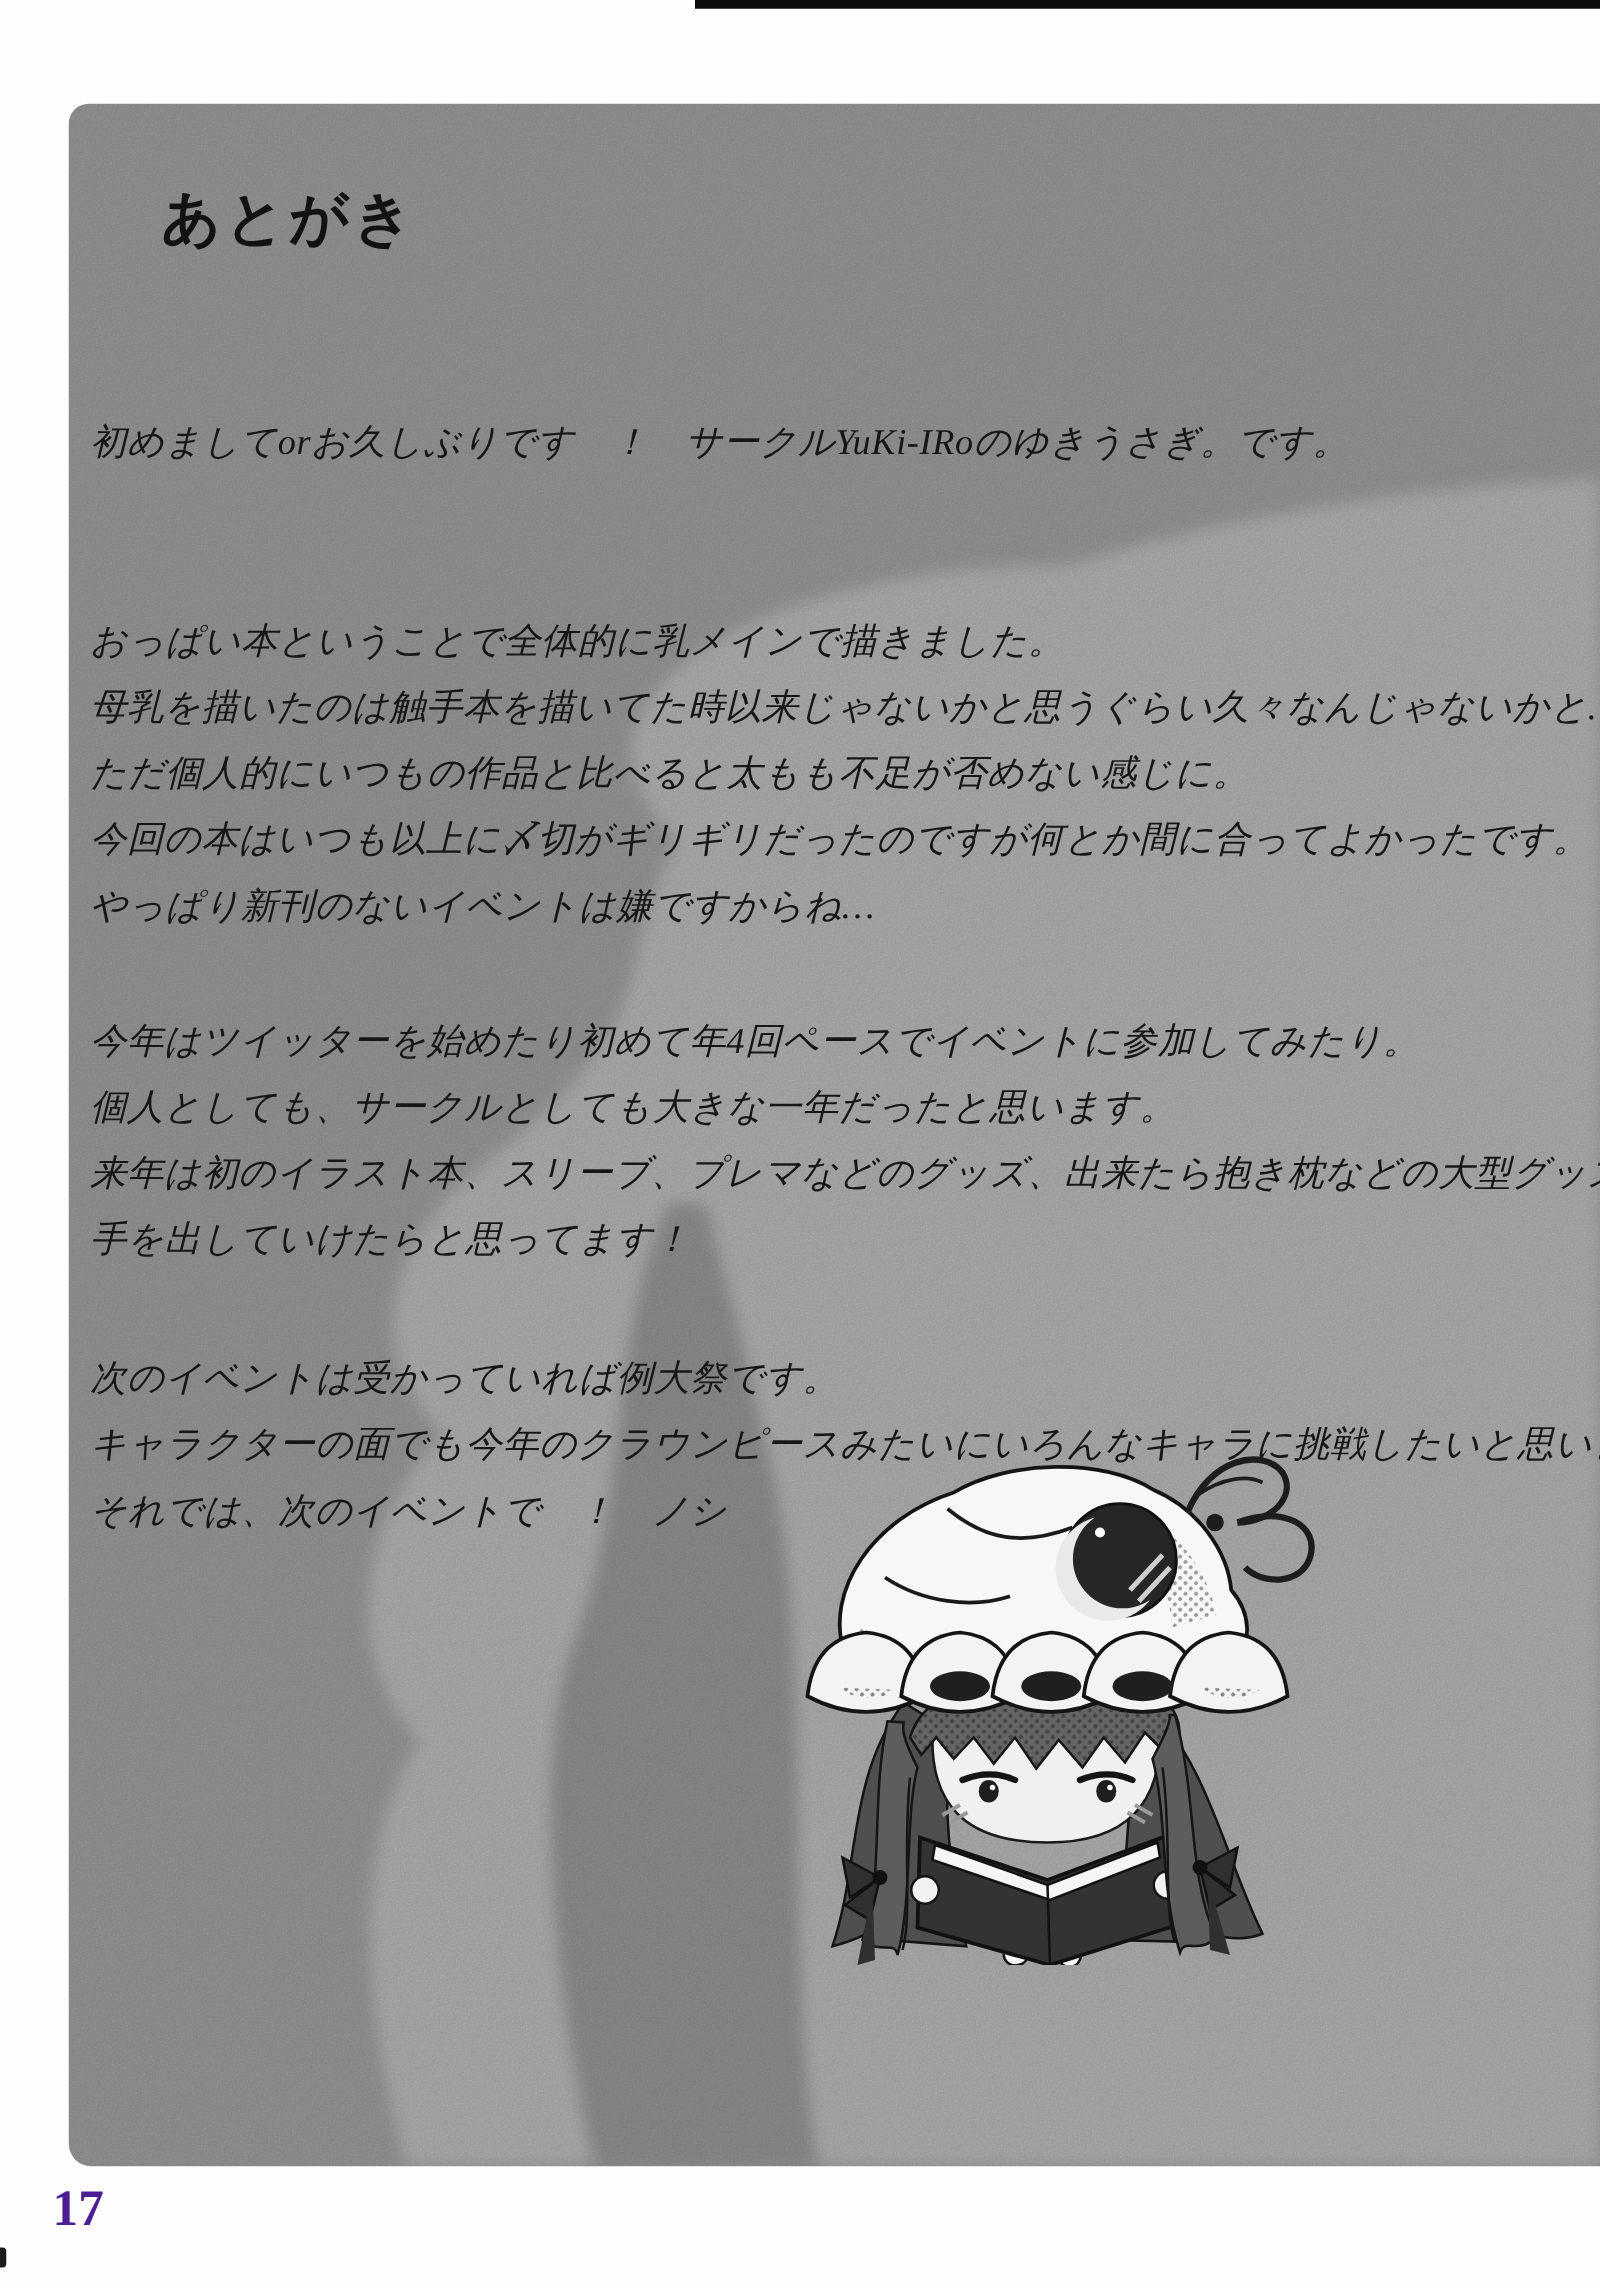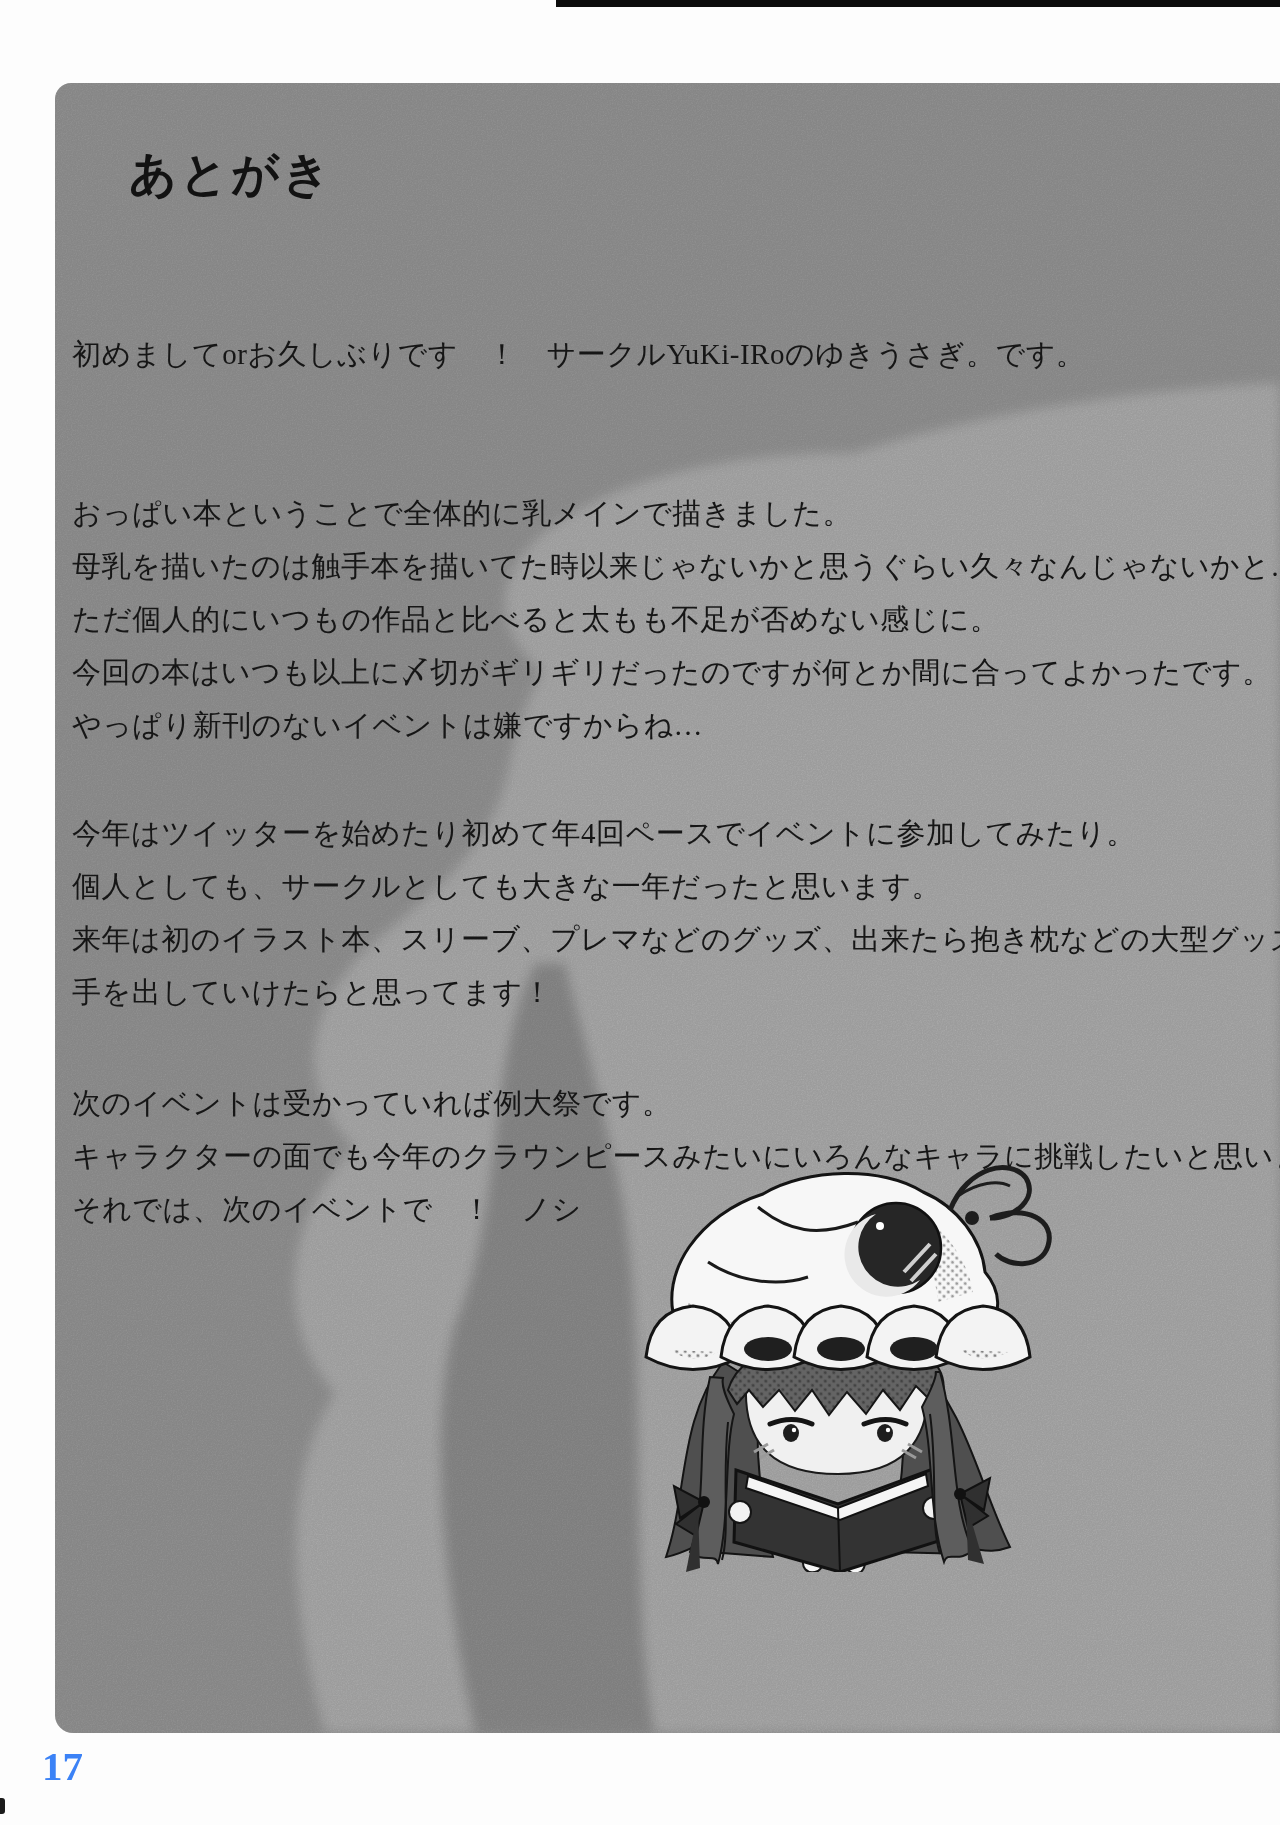--- a/index.html
+++ b/index.html
@@ -21,35 +21,35 @@
     overflow:hidden;
   }
   .panel svg.bgfx{position:absolute;left:0;top:0;}
   .title{
     position:absolute;left:74px;top:60px;
     font-size:47px;font-weight:600;color:#121212;
     letter-spacing:3px;white-space:nowrap;
   }
   .para{
     position:absolute;left:17px;
-    color:#161616;font-size:29px;letter-spacing:0.5px;
+    color:#161616;font-size:29px;letter-spacing:0.5px;font-style:italic;
   }
   .para .line{
     white-space:nowrap;height:53px;line-height:53px;
   }
   .p1{top:245px;}
   .p2{top:404px;}
   .p3{top:724px;}
   .p4{top:994px;}
   .character{
     position:absolute;left:503px;top:1069px;width:500px;height:420px;
   }
   .page-number{
     position:absolute;left:42px;top:1742px;
-    font-size:41px;font-weight:700;color:#3b82f6;text-align:center;
+    font-size:41px;font-weight:700;color:#4c1d95;text-align:center;
   }
   .scan-artifact{
     position:absolute;left:0;top:1798px;width:5px;height:16px;
     background:#1b1b1b;border-radius:0 3px 3px 0;
   }
 </style>
 </head>
 <body>
 
 <div class="page">

